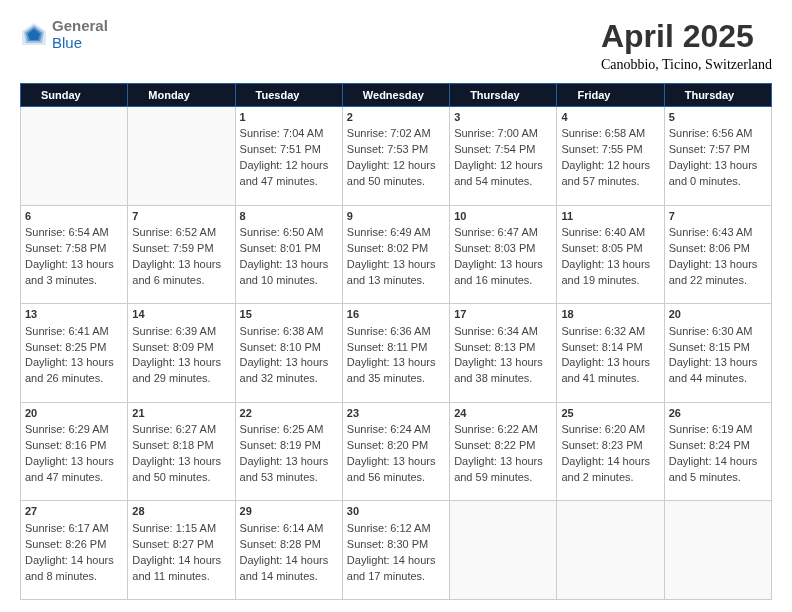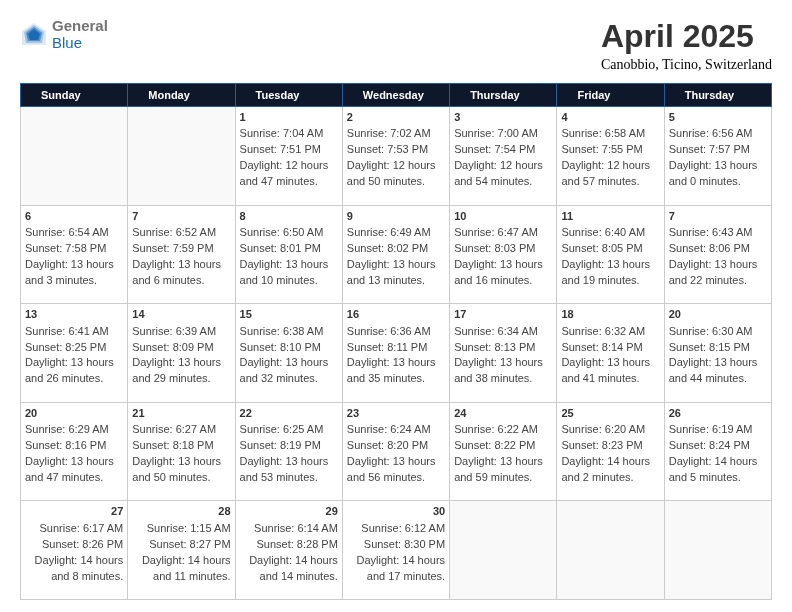--- a/index.html
+++ b/index.html
@@ -97,21 +97,20 @@
       display: block;
       margin-bottom: 1px;
     }
     .day-info {
       color: #444;
       font-size: 11px;
       line-height: 1.45;
     }
     .last-row td {
       height: 70px;
-      text-align: right;
     }
   </style>
 </head>
 <body>
 
 <div class="page">
   <div class="header">
     <div class="logo">
       <svg class="logo-icon" viewBox="0 0 28 28">
         <polygon points="14,2 26,10 26,24 2,24 2,10" fill="#1a6ab5" opacity="0.15"></polygon>

